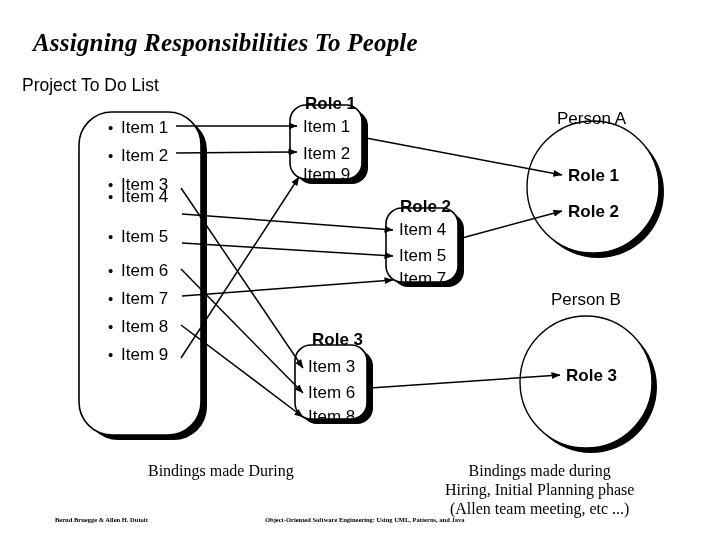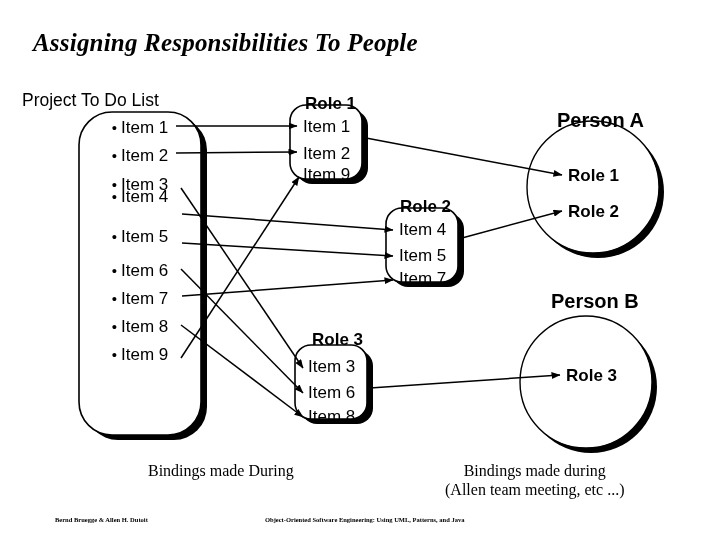--- a/index.html
+++ b/index.html
@@ -20,40 +20,39 @@
     position: absolute;
     left: 0;
     top: 0;
     width: 720px;
     height: 540px;
   }
   .lbl {
     position: absolute;
     white-space: nowrap;
     line-height: 1;
-    text-align: center;
   }
 
   
   #slide-title {
     left: 33px;
     top: 30px;
     font-family: "Liberation Serif", serif;
     font-weight: bold;
     font-style: italic;
     font-size: 25px;
     letter-spacing: 0.2px;
   }
 
   
   .left-heading {
     left: 22px;
     font-size: 17.5px;
   }
-  #todo-heading-line1 { top: 92px; }
+  #todo-heading-line1 { top: 77px; }
   #todo-heading-line2 { top: 99px; }
 
   
   .todo-item {
     left: 108px;
     font-size: 17px;
   }
   .todo-item .bullet {
     display: inline-block;
     width: 13px;
@@ -83,22 +82,22 @@
   #role2-item-1 { top: 247px; }
   #role2-item-2 { top: 270px; }
 
   .r3e { left: 308px; }
   #role3-item-0 { top: 358px; }
   #role3-item-1 { top: 384px; }
   #role3-item-2 { top: 408px; }
 
   
   .person-name {
-    font-size: 20px;
-    font-weight: bold;
+    font-size: 17px;
+    font-weight: normal;
   }
   #personA-name { left: 557px; top: 110px; }
   #personB-name { left: 551px; top: 291px; }
 
   .person-role {
     font-size: 17px;
     font-weight: bold;
   }
   #personA-role-0 { left: 568px; top: 167px; }
   #personA-role-1 { left: 568px; top: 203px; }
@@ -242,19 +241,20 @@
   <div class="lbl person-role" id="personA-role-1">Role 2</div>
 
   <div class="lbl person-name" id="personB-name">Person B</div>
   <div class="lbl person-role" id="personB-role-0">Role 3</div>
 
   <div class="caption" id="caption-left">
     <div>Bindings made During</div>
   </div>
   <div class="caption" id="caption-right">
     <div>Bindings made during</div>
+    <div>Hiring, Initial Planning phase</div>
     <div>(Allen team meeting, etc ...)</div>
   </div>
 
   <div class="footer-text" id="footer-authors">Bernd Bruegge &amp; Allen H. Dutoit</div>
   <div class="footer-text" id="footer-booktitle">Object-Oriented Software Engineering: Using UML, Patterns, and Java</div>
 
 </div>
 
 </body></html>

